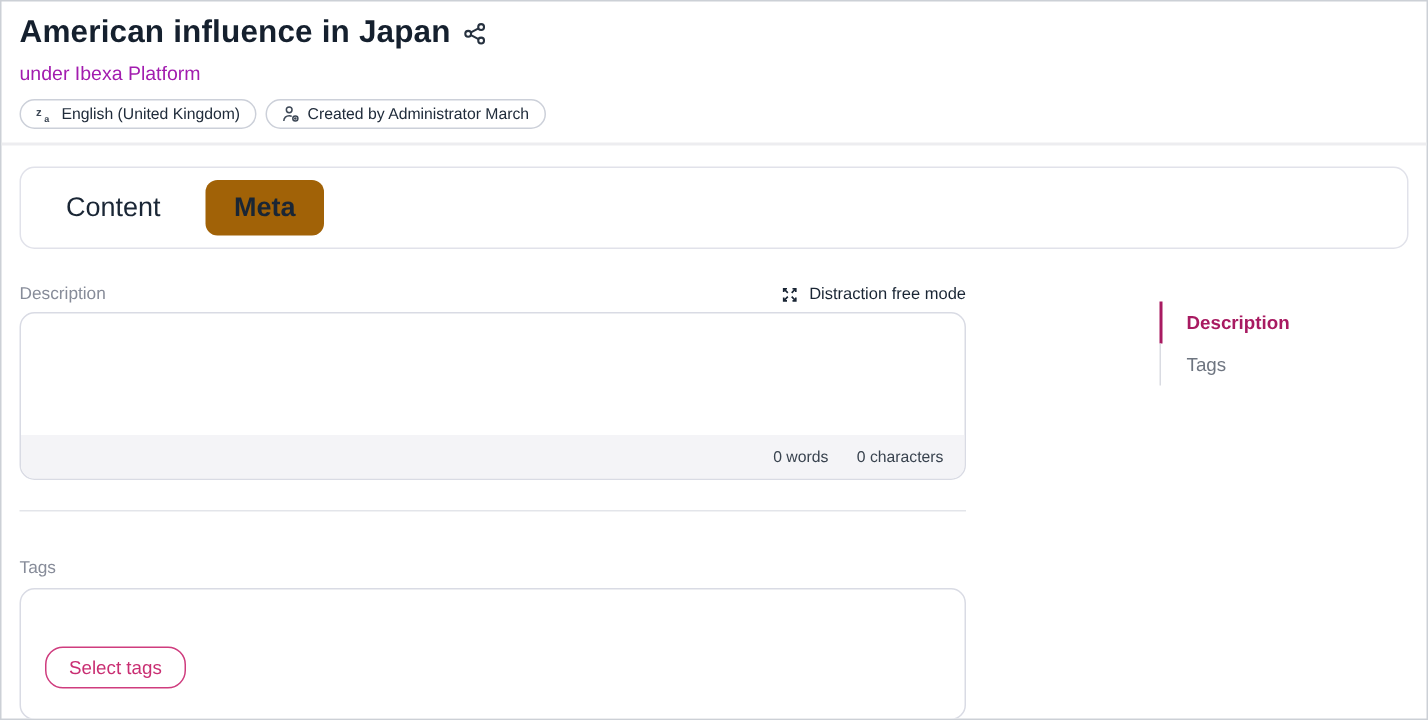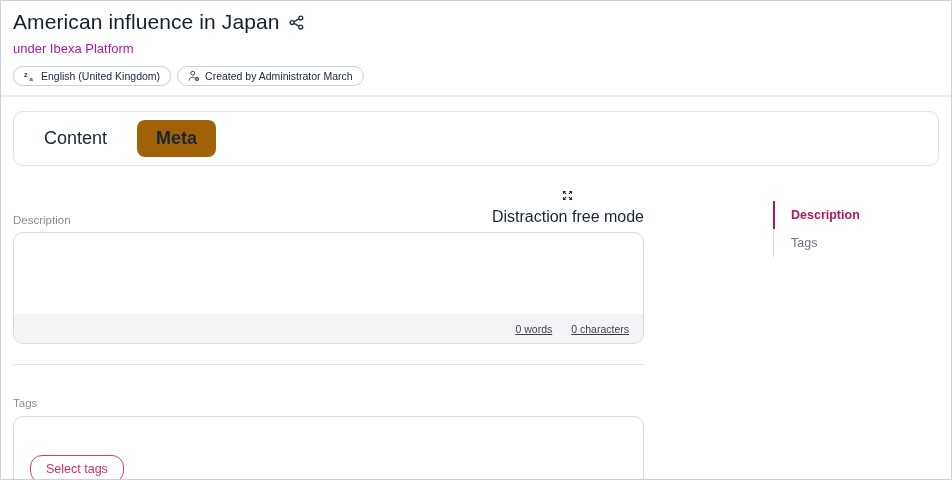--- a/index.html
+++ b/index.html
@@ -8,21 +8,21 @@
     font-family: "Liberation Sans", "DejaVu Sans", sans-serif;
     background: #fff;
     border: 1px solid #ccd0d6;
     color: #15202e;
     overflow: hidden;
     position: relative;
   }
   
   .header { padding: 9px 12px 0 12px; height: 96px; border-bottom: 2px solid #ededf0; }
   .title-row { display: flex; align-items: center; gap: 9px; }
-  .page-title { font-size: 21px; font-weight: 400; color: #15202e; letter-spacing: .1px; }
+  .page-title { font-size: 21px; font-weight: 700; color: #15202e; letter-spacing: .1px; }
   .share-btn { display: inline-flex; align-items: center; cursor: pointer; color: #26313f; }
   .subtitle { margin-top: 7px; font-size: 13px; color: #a21caf; }
   .badges { margin-top: 10px; display: flex; gap: 6px; }
   .badge {
     display: inline-flex; align-items: center; gap: 5px;
     border: 1px solid #ccd0d9; border-radius: 20px;
     padding: 3px 10px; font-size: 10.5px; color: #202c3b; background: #fff;
     white-space: nowrap;
   }
   .badge svg { flex: 0 0 auto; color: #3d4856; }
@@ -38,38 +38,37 @@
     cursor: pointer; background: transparent;
   }
   .tab.active { background: #a16207; font-weight: 700; padding: 8px 19px; }
   
   .main { display: flex; padding: 24px 12px 0 12px; }
   .form-col { width: 631px; flex: 0 0 auto; }
   .field-head { display: flex; justify-content: space-between; align-items: flex-end; }
   .field-label { font-size: 11.5px; color: #878c99; }
   .distraction-free {
     display: inline-flex; align-items: center; gap: 7px;
-    font-size: 16px; color: #1a2635; cursor: pointer; background: none; border: none;
+    font-size: 11px; color: #1a2635; cursor: pointer; background: none; border: none;
     font-family: inherit;
-    flex-direction: column;
   }
   .desc-box {
     margin-top: 6px; height: 112px;
     border: 1px solid #d9dbe4; border-radius: 10px;
     display: flex; flex-direction: column; overflow: hidden; background: #fff;
   }
   .desc-input {
     flex: 1; border: none; outline: none; resize: none;
     font-family: inherit; font-size: 13px; padding: 10px 12px; color: #15202e;
     background: transparent;
   }
   .desc-footer {
     height: 29px; background: #f4f4f7;
     display: flex; align-items: center; justify-content: flex-end; gap: 19px;
-    padding-right: 14px; font-size: 10.5px; color: #39434f; text-decoration: underline;
+    padding-right: 14px; font-size: 10.5px; color: #39434f;
   }
   .divider { margin-top: 20px; border-top: 1px solid #e3e5ea; }
   .tags-label { margin-top: 32px; }
   .tags-box {
     margin-top: 7px; height: 88px;
     border: 1px solid #d9dbe4; border-radius: 10px; background: #fff;
     padding: 38px 16px 0 16px;
   }
   .select-tags-btn {
     background: #fff; border: 1.5px solid #cf3c7e; color: #c92e72;

